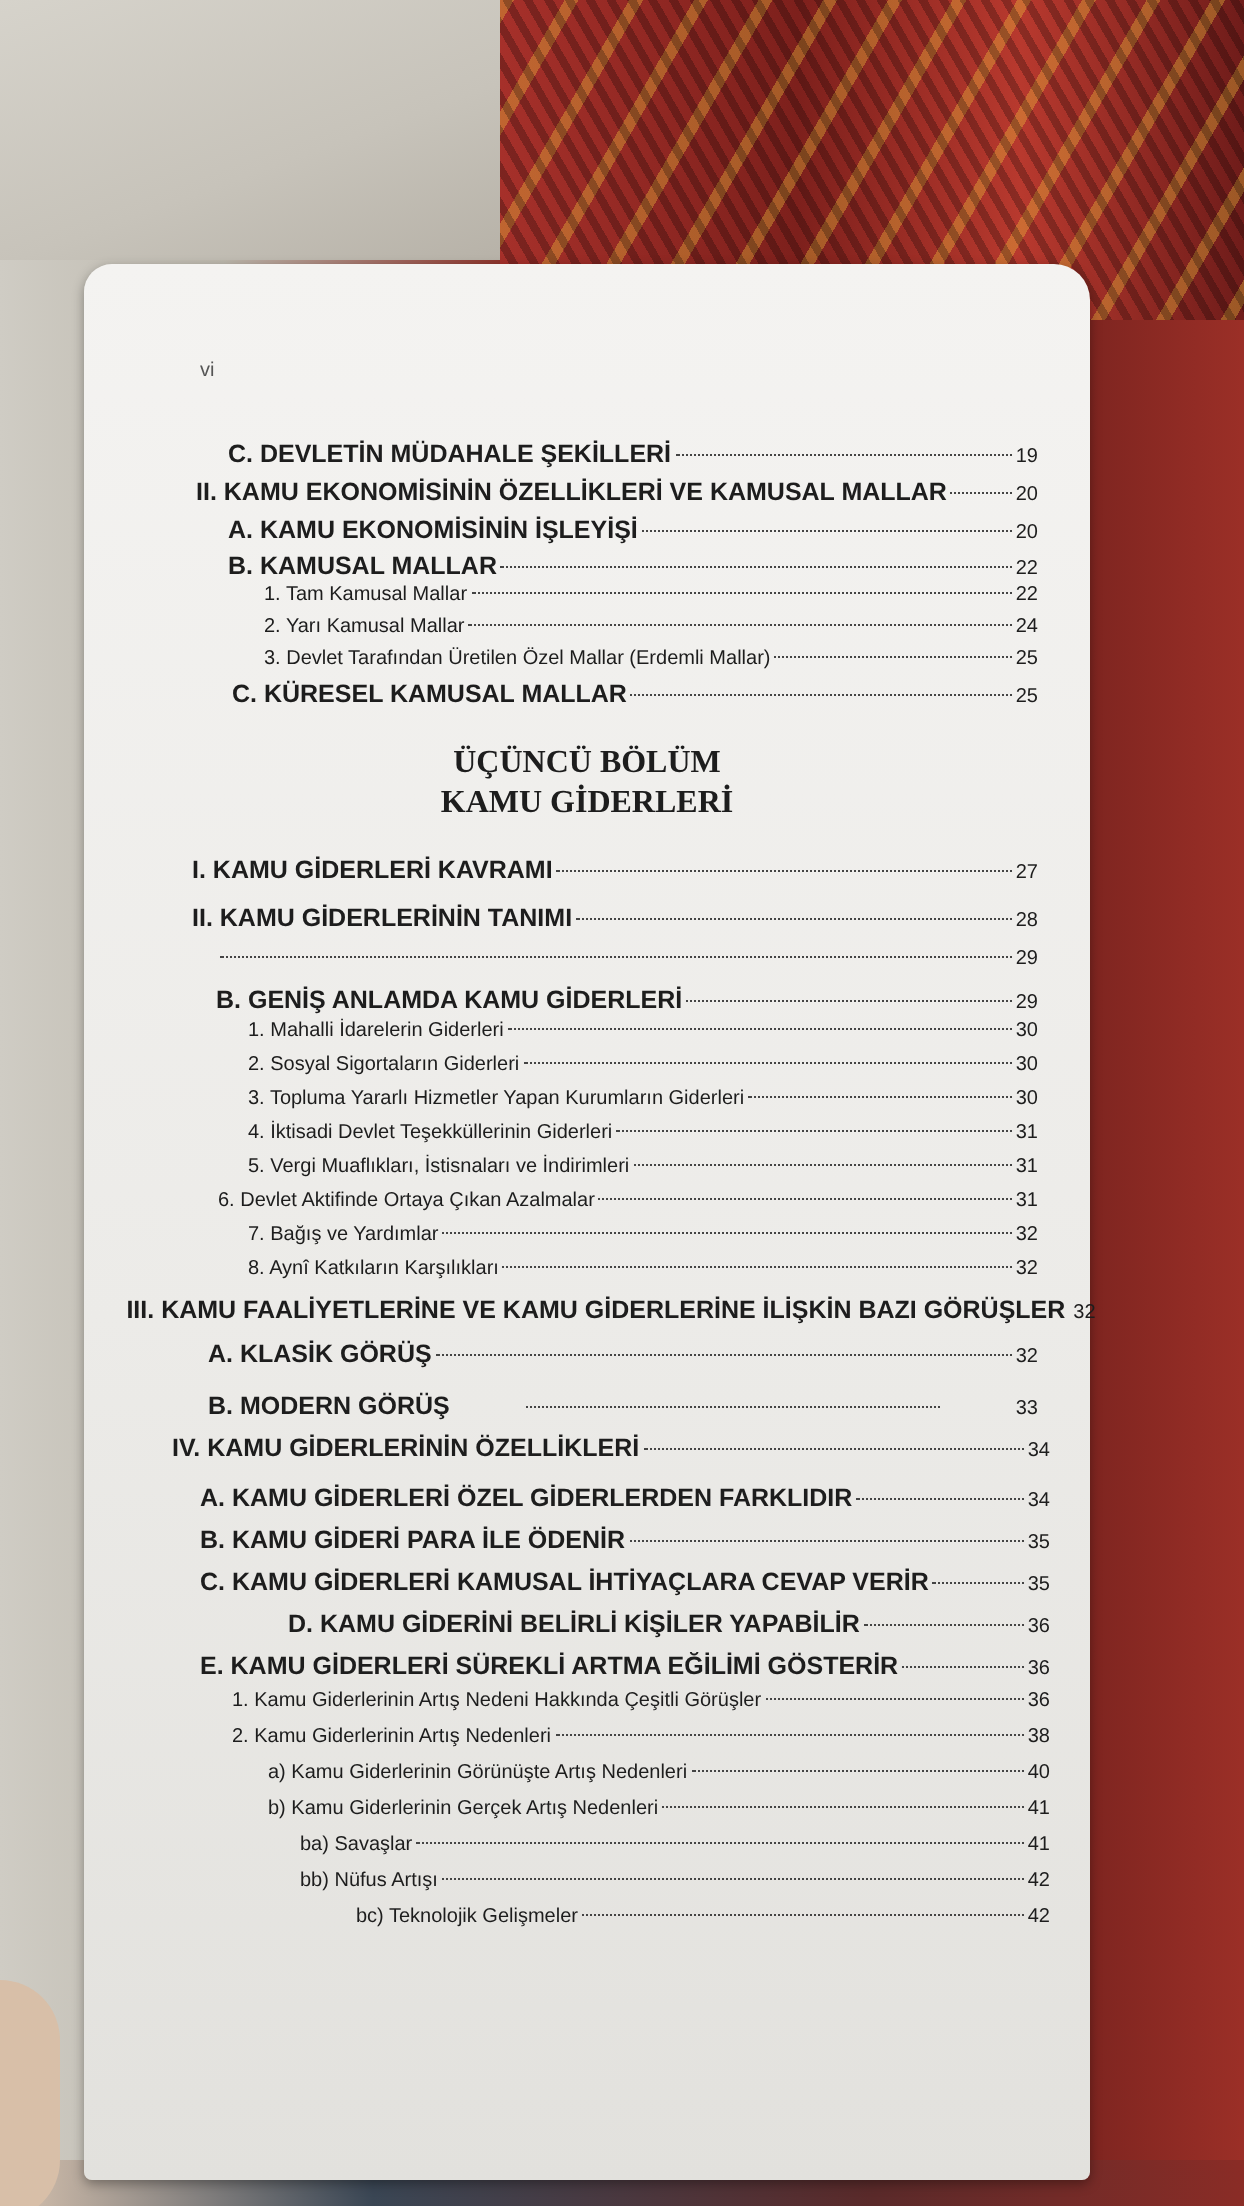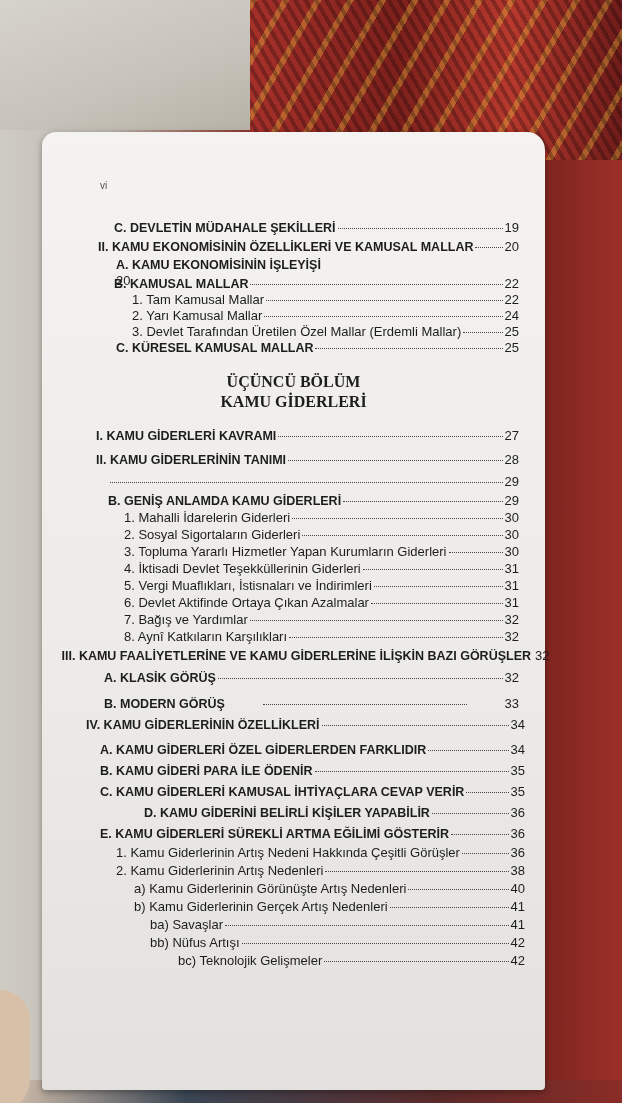--- a/index.html
+++ b/index.html
@@ -41,21 +41,21 @@
     position:absolute; display:flex; align-items:baseline; color:#1d1d1d;
     white-space:nowrap;
   }
   .row .t { flex:0 0 auto; }
   .row .d {
     flex:1 1 auto; overflow:hidden; margin:0 2px;
     border-bottom:1.5px dotted #444; height:0; transform:translateY(-3px);
   }
   .row .p { flex:0 0 auto; font-weight:normal; }
   .b { font-weight:bold; font-size:12.5px;justify-content:center; }
-  .n { font-size:13px; }
+  .n { font-size:10px; }
   .chapter {
     position:absolute; left:0; width:100%; text-align:center;
     font-family:"Liberation Serif", serif; font-weight:bold; font-size:16px;
     color:#1d1d1d; line-height:20px;
   }
 </style>
 </head>
 <body>
 
 <div class="bg-left"></div>
@@ -70,21 +70,21 @@
     <div class="row b" style="left:72px; right:26px; top:88px;">
         <span class="t">C. DEVLETİN MÜDAHALE ŞEKİLLERİ</span>
         <span class="d"></span>
         <span class="p n">19</span>
       </div>
     <div class="row b" style="left:56px; right:26px; top:107px;">
         <span class="t">II. KAMU EKONOMİSİNİN ÖZELLİKLERİ VE KAMUSAL MALLAR</span>
         <span class="d"></span>
         <span class="p n">20</span>
       </div>
-    <div class="row b" style="left:72px; right:26px; top:126px;flex-direction:column;">
+    <div class="row b" style="left:72px; right:26px; top:126px;">
         <span class="t">A. KAMU EKONOMİSİNİN İŞLEYİŞİ</span>
         <span class="d"></span>
         <span class="p n">20</span>
       </div>
     <div class="row b" style="left:72px; right:26px; top:144px;">
         <span class="t">B. KAMUSAL MALLAR</span>
         <span class="d"></span>
         <span class="p n">22</span>
       </div>
     <div class="row n" style="left:90px; right:26px; top:160px;">
@@ -150,21 +150,21 @@
     <div class="row n" style="left:82px; right:26px; top:429px;">
         <span class="t">4. İktisadi Devlet Teşekküllerinin Giderleri</span>
         <span class="d"></span>
         <span class="p">31</span>
       </div>
     <div class="row n" style="left:82px; right:26px; top:446px;">
         <span class="t">5. Vergi Muaflıkları, İstisnaları ve İndirimleri</span>
         <span class="d"></span>
         <span class="p">31</span>
       </div>
-    <div class="row n" style="left:82px; right:26px; top:463px;">
+    <div class="row n" style="left:67px; right:26px; top:463px;">
         <span class="t">6. Devlet Aktifinde Ortaya Çıkan Azalmalar</span>
         <span class="d"></span>
         <span class="p">31</span>
       </div>
     <div class="row n" style="left:82px; right:26px; top:480px;">
         <span class="t">7. Bağış ve Yardımlar</span>
         <span class="d"></span>
         <span class="p">32</span>
       </div>
     <div class="row n" style="left:82px; right:26px; top:497px;">

